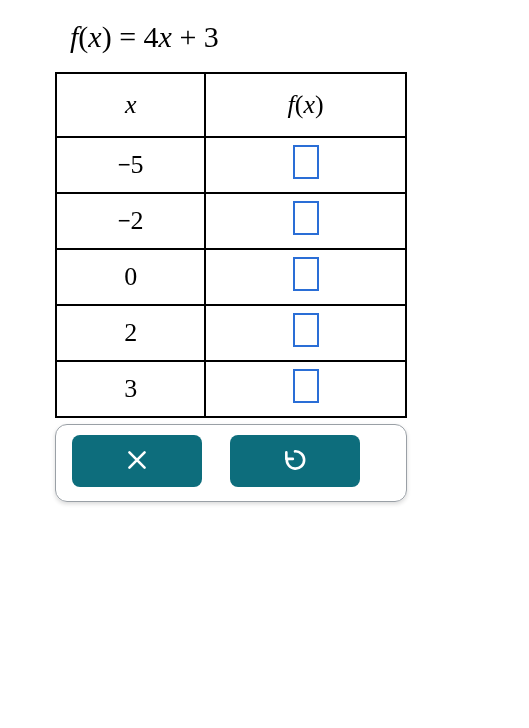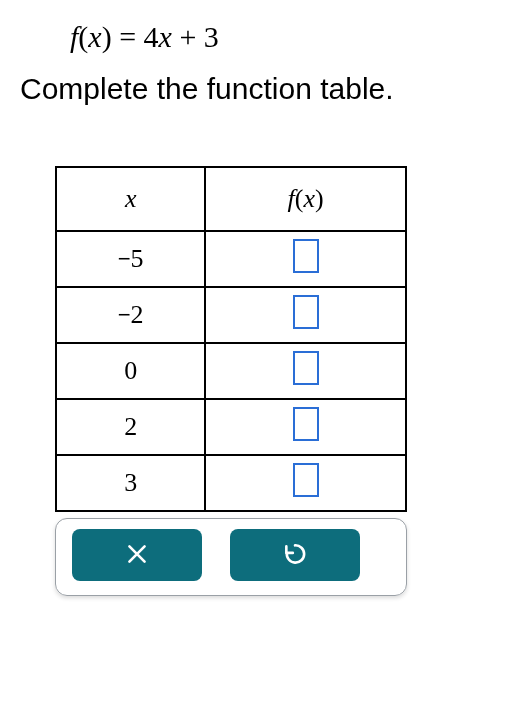--- a/index.html
+++ b/index.html
@@ -94,21 +94,20 @@
 <div class="content">
 
   <div class="equation">
     <span class="fn">f</span><span class="paren">(</span><span class="fn">x</span><span class="paren">)</span>
     <span class="op">=</span>
     <span class="num">4</span><span class="fn">x</span>
     <span class="op">+</span>
     <span class="num">3</span>
   </div>
 
-  <div class="instruction">Complete the function table.</div>
 
   <div class="table-wrap">
     <table class="func">
       <thead>
         <tr>
           <th>
             <span class="hdr-math">x</span>
           </th>
           <th>
             <span class="hdr-math">

